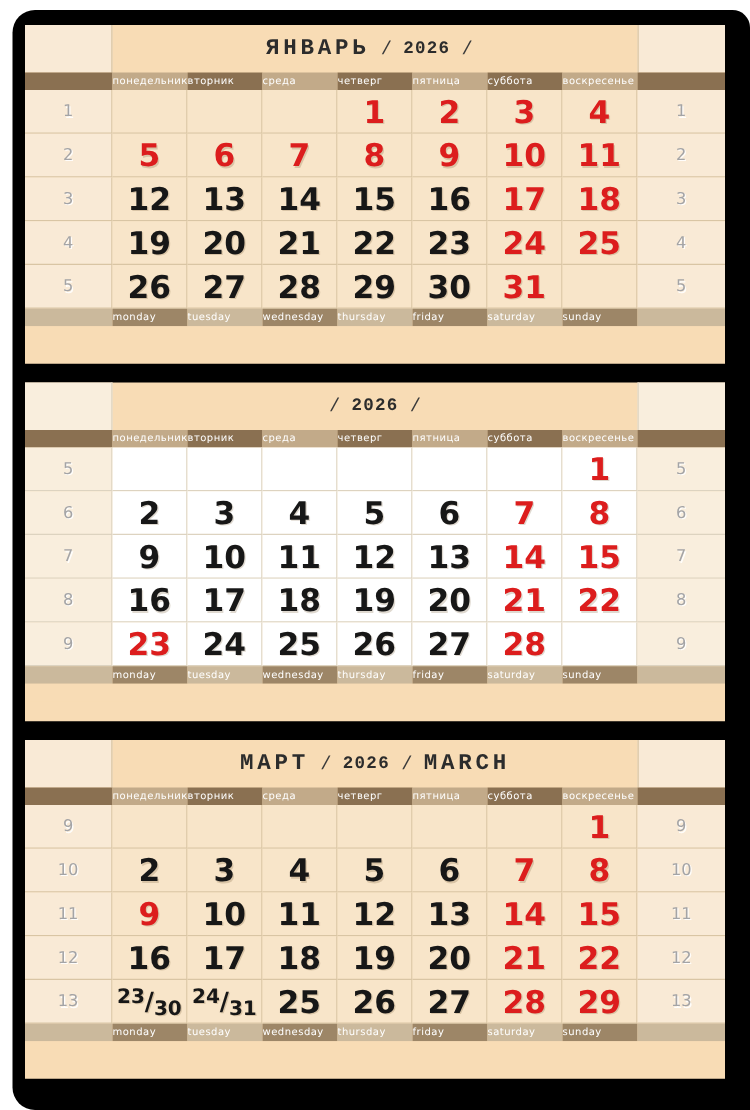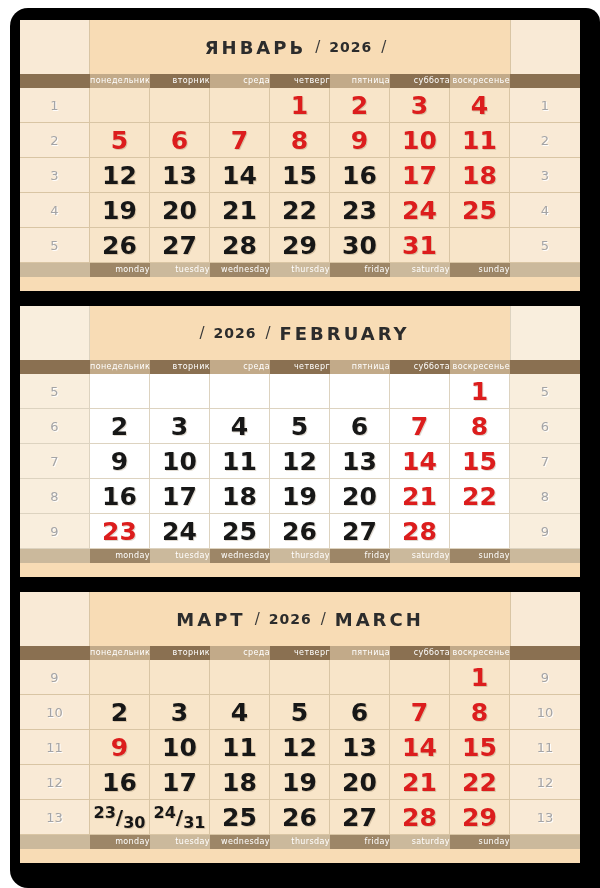--- a/index.html
+++ b/index.html
@@ -15,36 +15,36 @@
     box-sizing:border-box;
     padding:12px 0 0 10px;
     display:flex;flex-direction:column;gap:15px;
   }
   .panel{
     width:560px;height:271px;
     background:var(--panel-bg,#f8dcb5);
     display:flex;flex-direction:column;
   }
   
-  .title-row{height:54px;display:grid;grid-template-columns:70px 420px 70px;}
+  .title-row{height:38px;display:grid;grid-template-columns:70px 420px 70px;font-family:Liberation Mono, monospace;}
   .side-col{background:var(--side-bg);box-sizing:border-box;}
   .side-col.left{border-right:1px solid var(--bd);}
   .side-col.right{border-left:1px solid var(--bd);}
   .title-center{
     display:flex;align-items:center;justify-content:center;
     color:#2c2c2c;font-weight:bold;
   }
   .t-ru,.t-en{font-size:18px;letter-spacing:3px;}
   .t-year{font-size:14px;letter-spacing:1px;}
   .t-sep{font-size:15px;font-weight:normal;margin:0 9px;color:#3a3a3a;}
   
   .band{height:14px;display:grid;grid-template-columns:70px repeat(7,60px) 70px;}
   .band span{
     display:block;height:14px;line-height:14px;overflow:hidden;
-    font-size:8px;letter-spacing:.4px;text-align:right;color:#fff;
+    font-size:8px;letter-spacing:.4px;text-align:left;color:#fff;
   }
   
   .grid{display:grid;grid-template-columns:70px repeat(7,60px) 70px;grid-auto-rows:35px;}
   .cell{
     box-sizing:border-box;
     border-right:1px solid var(--bd);
     border-bottom:1px solid var(--bd);
     display:flex;align-items:center;justify-content:center;
   }
   .cell:nth-child(9n){border-right:none;}
@@ -156,21 +156,20 @@
     <div class="strip"></div>
   </section>
 
   <section class="panel" style="--cell-bg: #ffffff; --side-bg: #f9eedd; --bd: #ddd3c0;">
     <div class="title-row">
       <div class="side-col left"></div>
       <div class="title-center">
         <span class="t-sep">/</span>
         <span class="t-year">2026</span>
         <span class="t-sep">/</span>
-        <span class="t-en">FEBRUARY</span>
       </div>
       <div class="side-col right"></div>
     </div>
     <div class="band">
         <span style="background: rgb(138, 112, 81);"></span>
         <span style="background: rgb(194, 170, 137);">понедельник</span>
         <span style="background: rgb(138, 112, 81);">вторник</span>
         <span style="background: rgb(194, 170, 137);">среда</span>
         <span style="background: rgb(138, 112, 81);">четверг</span>
         <span style="background: rgb(194, 170, 137);">пятница</span>

